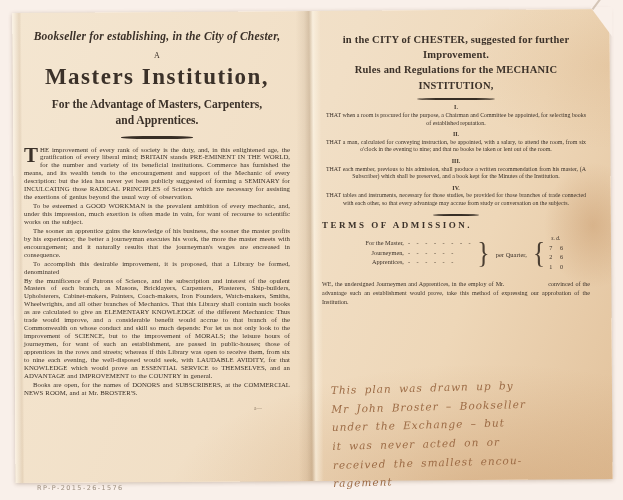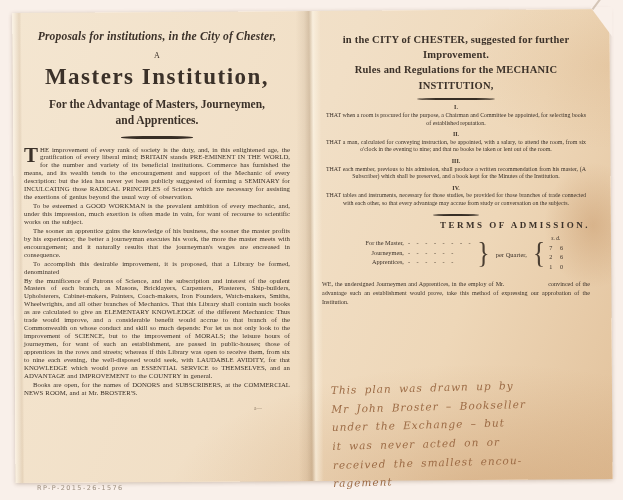--- a/index.html
+++ b/index.html
@@ -50,21 +50,21 @@
   .dropcap { text-indent:0; }
   .dropcap::first-letter { float:left; font-size:21px; line-height:0.78; padding:1px 2px 0 0; font-weight:bold; }
   .section-heading { font-size:13px; font-weight:bold; text-align:center; letter-spacing:3px; word-spacing:5px; margin:6px 0 4px; }
   .noindent { text-indent:0; }
   .press-mark { text-align:right; font-size:5.5px; color:rgba(70,52,34,0.55); padding-right:28px; margin-top:8px; }
   
   .page-right { position:absolute; left:322px; top:32px; width:268px; }
   .rules-heading { font-size:10.5px; font-weight:bold; text-align:center; line-height:1.45; letter-spacing:0.2px; }
   .rule-numeral { text-align:center; font-size:6px; font-weight:bold; margin:4px 0 1.5px; }
   .rule-text { font-size:5.9px; line-height:1.3; text-align:justify; text-align-last:center; margin:0 4px; }
-  .terms-heading { font-size:9px; font-weight:bold; letter-spacing:2.5px; text-align:right; margin:3px 0 4px; }
+  .terms-heading { font-size:9px; font-weight:bold; letter-spacing:2.5px; text-align:left; margin:3px 0 4px; }
   .terms-table { display:flex; justify-content:center; align-items:center; gap:4px; }
   .terms-rows { display:flex; flex-direction:column; }
   .terms-row { display:flex; font-size:6.3px; line-height:1.55; }
   .terms-label { width:58px; text-align:right; }
   .terms-dashes { margin-left:4px; letter-spacing:2.5px; color:#4a3e32; }
   .brace { font-size:26px; font-weight:normal; color:#4a3e32; line-height:1; transform:scaleY(1.15); }
   .per-quarter { font-size:6.5px; padding:0 2px; margin-top:4px; }
   .amounts-col { display:flex; flex-direction:column; font-size:6.2px; line-height:1.5; }
   .currency-header { font-style:italic; font-size:5.5px; text-align:left; margin-bottom:0.5px; margin-left:2px; }
   .amount { letter-spacing:3px; }
@@ -89,24 +89,24 @@
 <div class="stage">
 
   <div class="paper">
     <div class="edge-strip"></div>
     <div class="fold-crease"></div>
     <div class="corner-cut"></div>
     <div class="corner-crease"></div>
   </div>
 
   <div class="page-left">
-    <div class="kicker">Proposals for institutions, in the City of Chester,</div>
+    <div class="kicker">Bookseller for establishing, in the City of Chester,</div>
     <div class="article-a">A</div>
     <div class="main-title">Masters Institution,</div>
-    <div class="subtitle">For the Advantage of Masters, Journeymen, and Apprentices.</div>
+    <div class="subtitle">For the Advantage of Masters, Carpenters, and Apprentices.</div>
     <div class="swell-rule rule-l"></div>
 
     <p class="body-par dropcap">THE improvement of every rank of society is the duty, and, in this enlightened age, the gratification of every liberal mind; BRITAIN stands PRE-EMINENT IN THE WORLD, for the number and variety of its beneficial institutions. Commerce has furnished the means, and its wealth tends to the encouragement and support of the Mechanic of every description: but the idea has never yet been publicly suggested of forming a SEMINARY for INCULCATING those RADICAL PRINCIPLES of Science which are necessary for assisting the exertions of genius beyond the usual way of observation.</p>
     <p class="body-par">To be esteemed a GOOD WORKMAN is the prevalent ambition of every mechanic, and, under this impression, much exertion is often made in vain, for want of recourse to scientific works on the subject.</p>
     <p class="body-par">The sooner an apprentice gains the knowledge of his business, the sooner the master profits by his experience; the better a journeyman executes his work, the more the master meets with encouragement; and it naturally results that the journeyman's wages are encreased in consequence.</p>
     <p class="body-par">To accomplish this desirable improvement, it is proposed, that a Library be formed, denominated</p>
 
     <p class="body-par noindent">By the munificence of Patrons of Science, and the subscription and interest of the opulent Masters of each branch, as Masons, Bricklayers, Carpenters, Plasterers, Ship-builders, Upholsterers, Cabinet-makers, Painters, Coach-makers, Iron Founders, Watch-makers, Smiths, Wheelwrights, and all other branches of Mechanics. That this Library shall contain such books as are calculated to give an ELEMENTARY KNOWLEDGE of the different Mechanics: Thus trade would improve, and a considerable benefit would accrue to that branch of the Commonwealth on whose conduct and skill so much depends: For let us not only look to the improvement of SCIENCE, but to the improvement of MORALS; the leisure hours of journeymen, for want of such an establishment, are passed in public-houses; those of apprentices in the rows and streets; whereas if this Library was open to receive them, from six to nine each evening, the well-disposed would seek, with LAUDABLE AVIDITY, for that KNOWLEDGE which would prove an ESSENTIAL SERVICE to THEMSELVES, and an ADVANTAGE and IMPROVEMENT to the COUNTRY in general.</p>
     <p class="body-par">Books are open, for the names of DONORS and SUBSCRIBERS, at the COMMERCIAL NEWS ROOM, and at Mr. BROSTER'S.</p>
     <div class="press-mark">a—</div>

